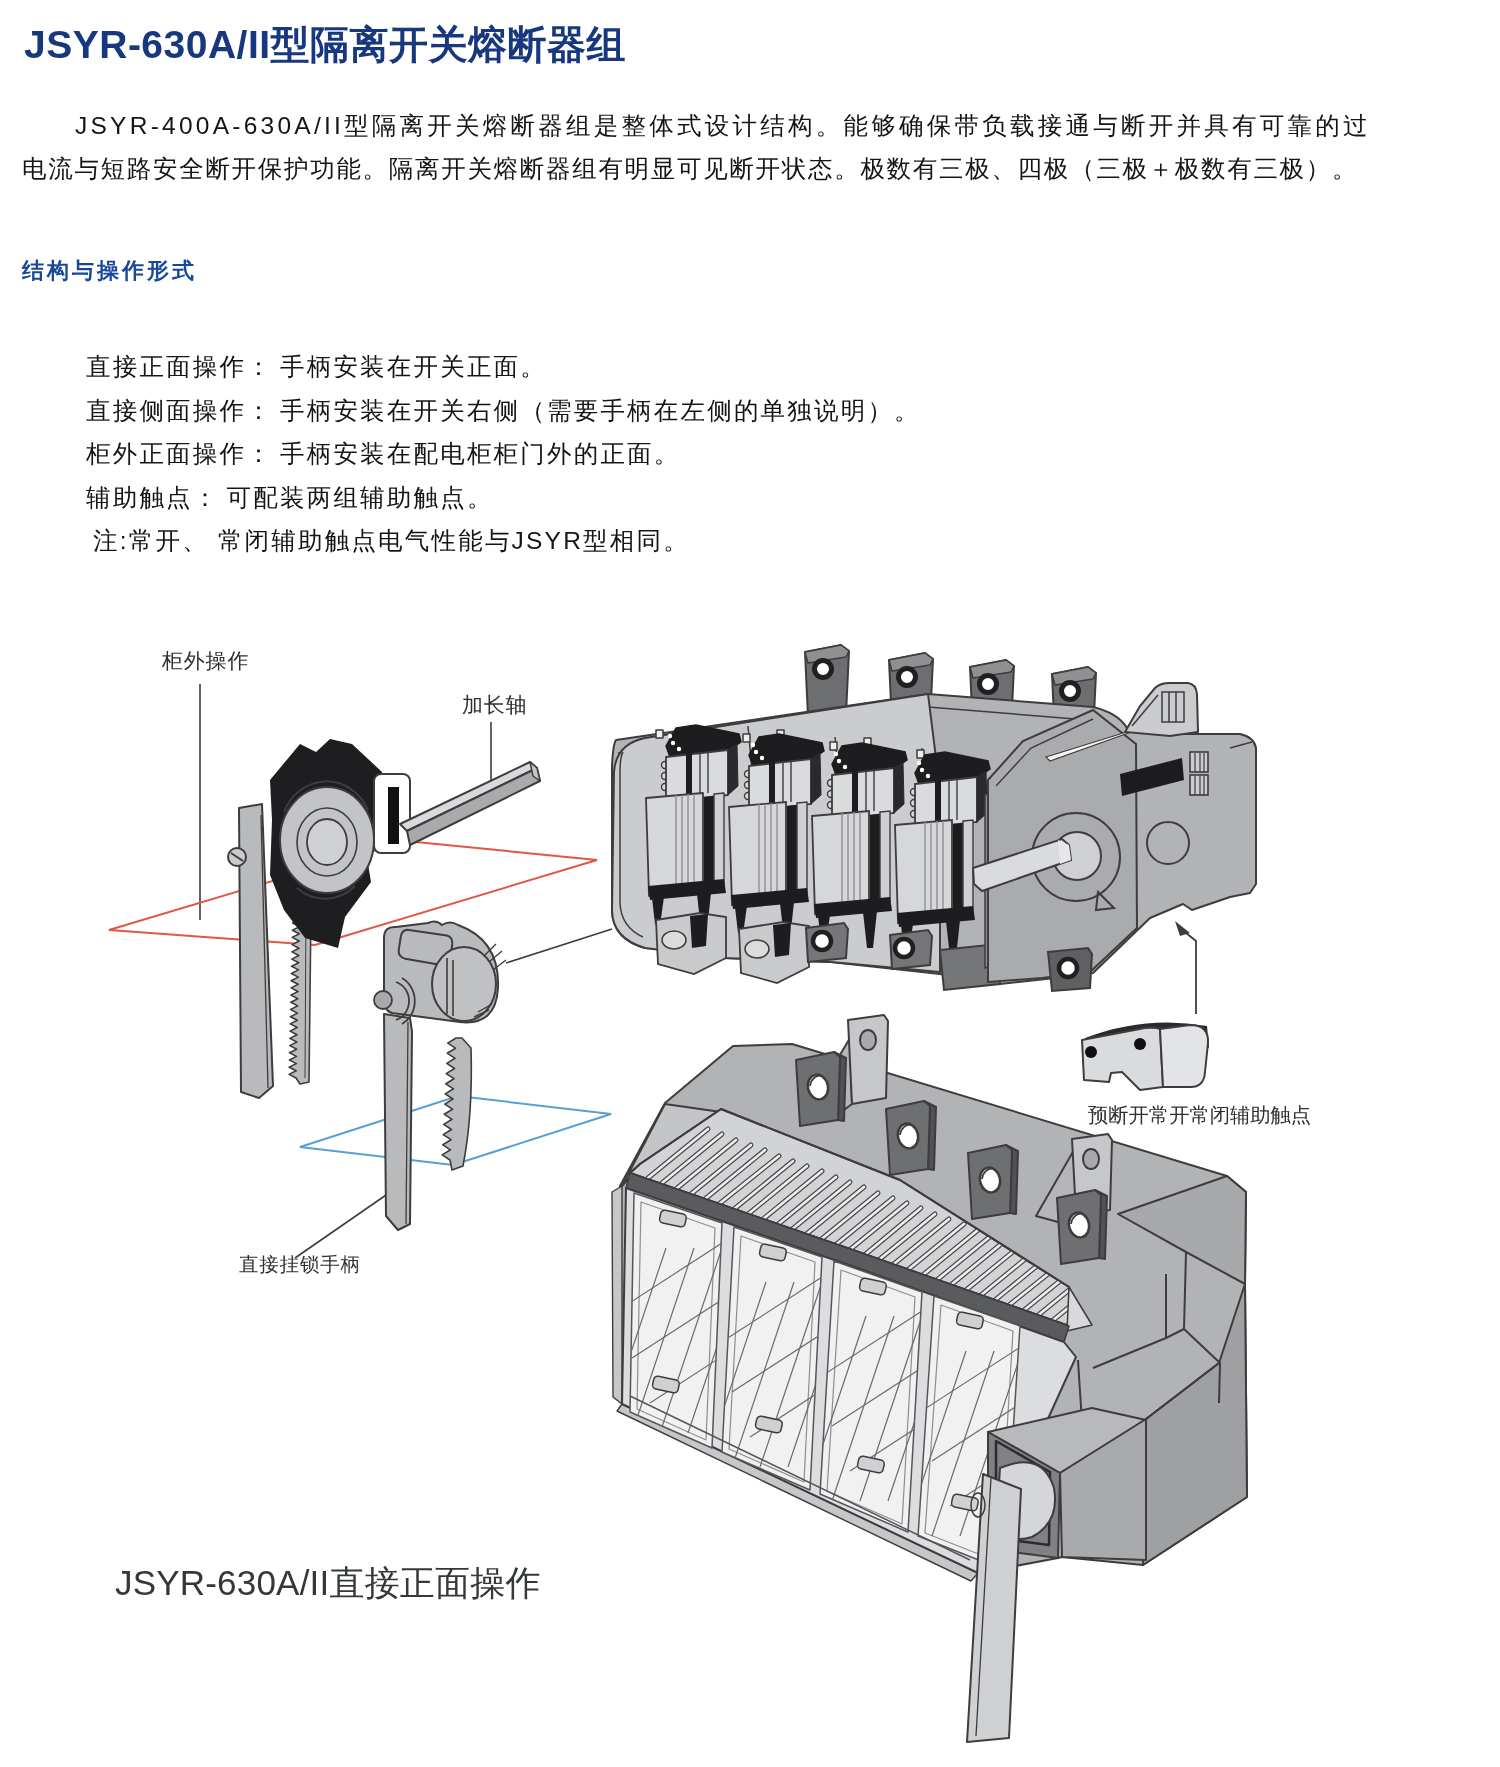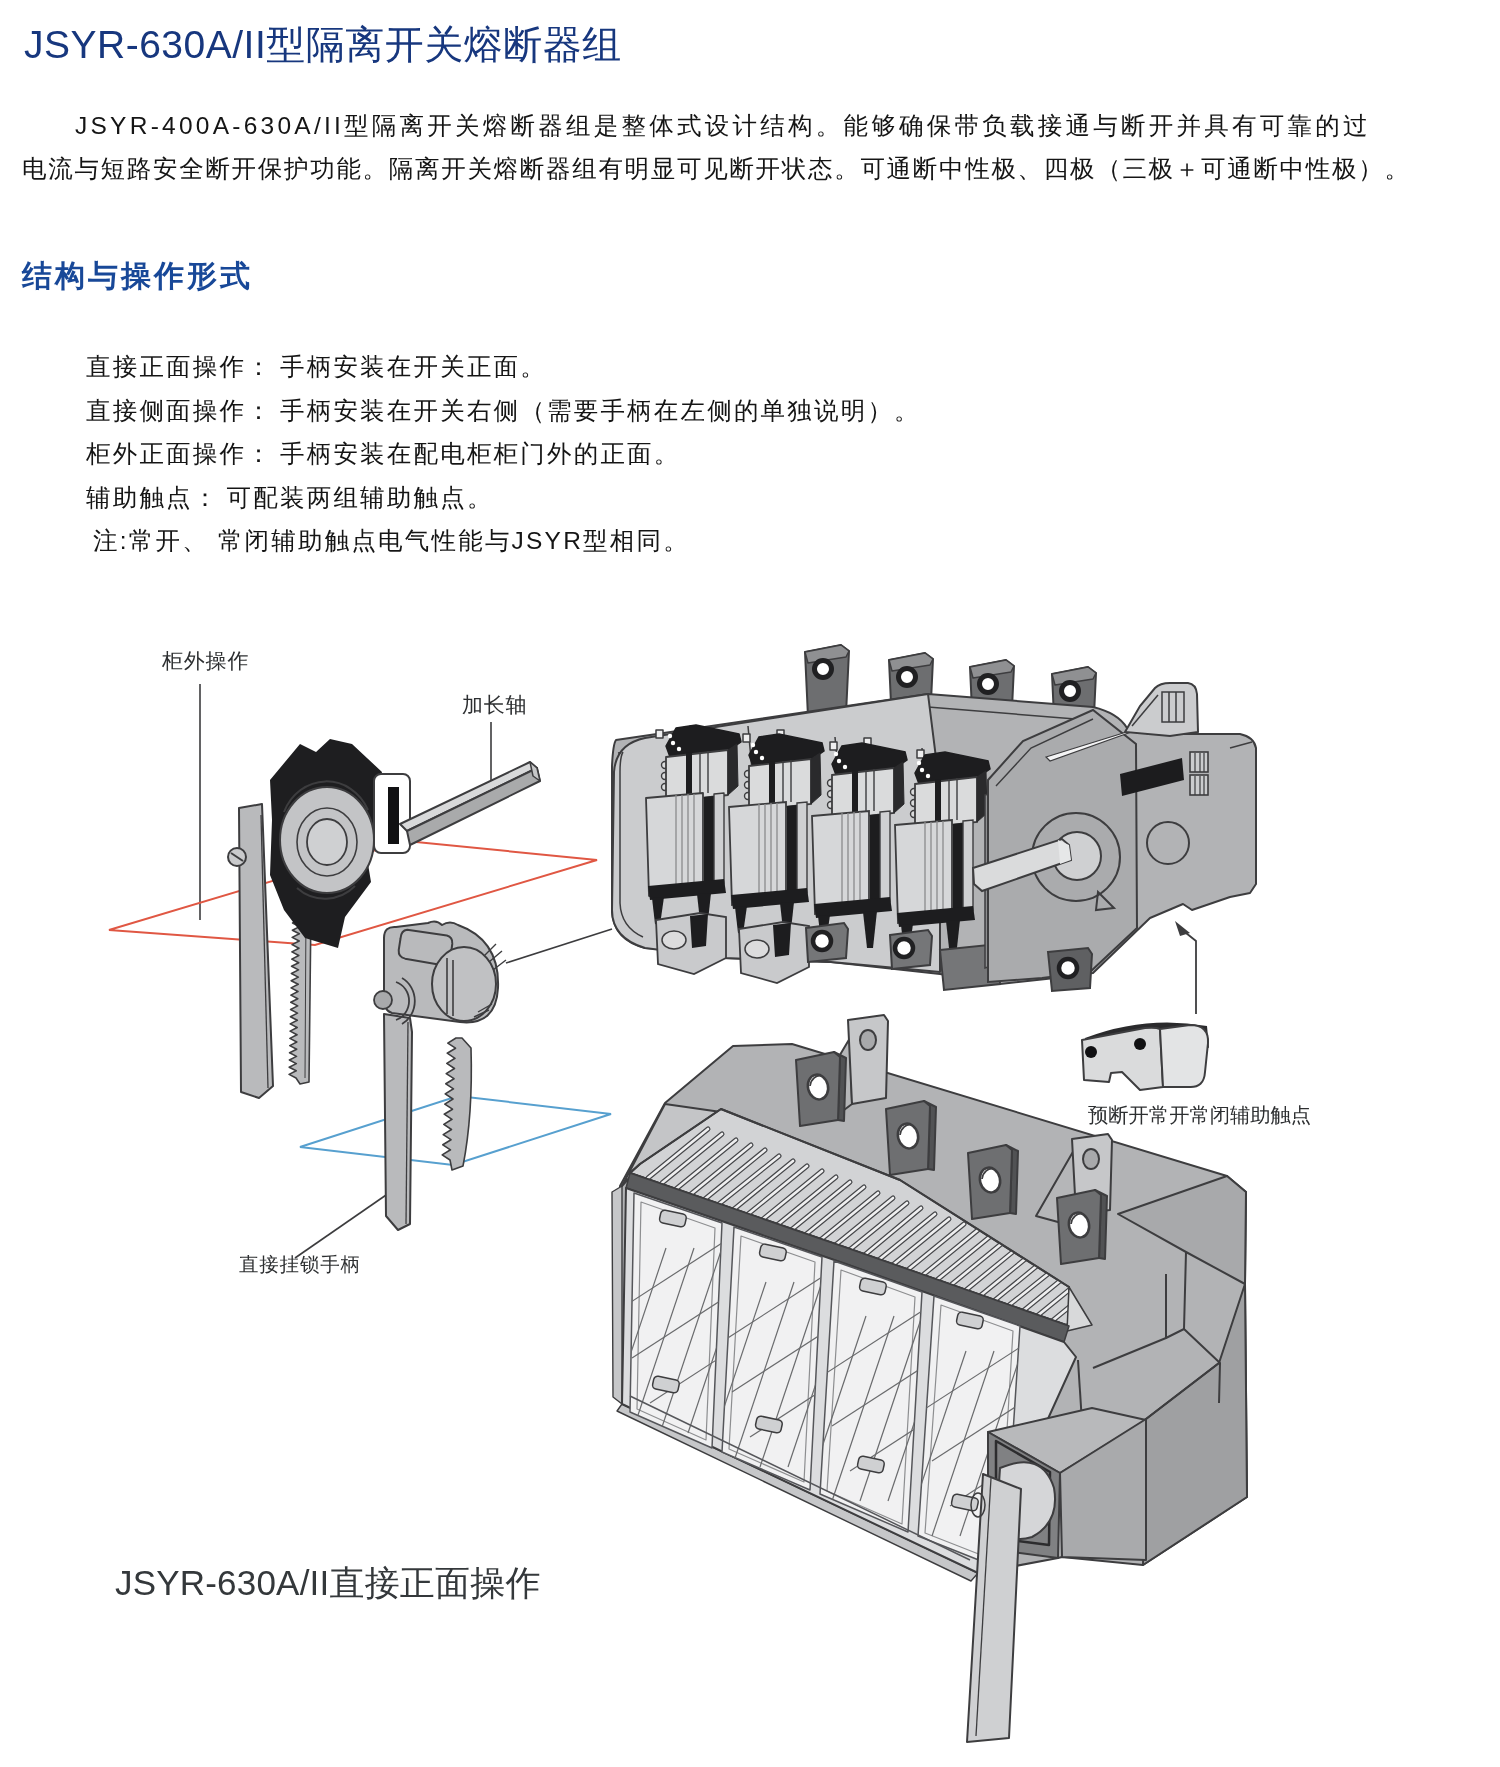--- a/index.html
+++ b/index.html
@@ -1,32 +1,32 @@
 <!DOCTYPE html>
 <html><head>
 <meta charset="utf-8">
 <style>
 html,body{margin:0;padding:0;}
 body{width:1500px;height:1767px;background:#fff;position:relative;overflow:hidden;
      font-family:"Liberation Sans",sans-serif;}
-#title{position:absolute;left:24px;top:18px;font-size:39px;font-weight:normal;color:#17377e;letter-spacing:0.5px;}
+#title{position:absolute;left:24px;top:18px;font-size:39px;font-weight:bold;color:#17377e;letter-spacing:0.5px;}
 #para{position:absolute;left:22px;top:104px;font-size:24.5px;line-height:43px;color:#151515;white-space:nowrap;}
 #para .l1{letter-spacing:3.25px;text-align:right;}
 #para .l2{letter-spacing:1.7px;}
-#h2{position:absolute;left:22px;top:256px;font-size:30px;font-weight:bold;color:#184898;letter-spacing:3px;}
+#h2{position:absolute;left:22px;top:256px;font-size:22px;font-weight:bold;color:#184898;letter-spacing:3px;}
 #list{position:absolute;left:78px;top:345px;font-size:24.5px;line-height:43.5px;color:#151515;letter-spacing:2.2px;margin-left:8px;}
 #caption{position:absolute;left:115px;top:1560px;font-size:35px;color:#34383b;letter-spacing:0.2px;}
 svg{position:absolute;left:0;top:0;}
 svg text{font-family:"Liberation Sans",sans-serif;fill:#2d2f31;}
 </style>
 </head>
 <body>
 <div id="title">JSYR-630A/II型隔离开关熔断器组</div>
 <div id="para"><span class="l1" style="padding-left:53px">JSYR-400A-630A/II型隔离开关熔断器组是整体式设计结构。能够确保带负载接通与断开并具有可靠的过</span><br>
-<span class="l2">电流与短路安全断开保护功能。隔离开关熔断器组有明显可见断开状态。可通断中性极、四极（三极＋可通断中性极）。</span></div>
+<span class="l2">电流与短路安全断开保护功能。隔离开关熔断器组有明显可见断开状态。极数有三极、四极（三极＋极数有三极）。</span></div>
 <div id="h2">结构与操作形式</div>
 <div id="list">直接正面操作： 手柄安装在开关正面。<br>
 直接侧面操作： 手柄安装在开关右侧（需要手柄在左侧的单独说明）。<br>
 柜外正面操作： 手柄安装在配电柜柜门外的正面。<br>
 辅助触点： 可配装两组辅助触点。<br>
  注:常开、 常闭辅助触点电气性能与JSYR型相同。</div>
 <div id="caption">JSYR-630A/II直接正面操作</div>
 <svg width="1500" height="1767" viewBox="0 0 1500 1767">
 
 <g id="labels" font-size="21" letter-spacing="0.8">

